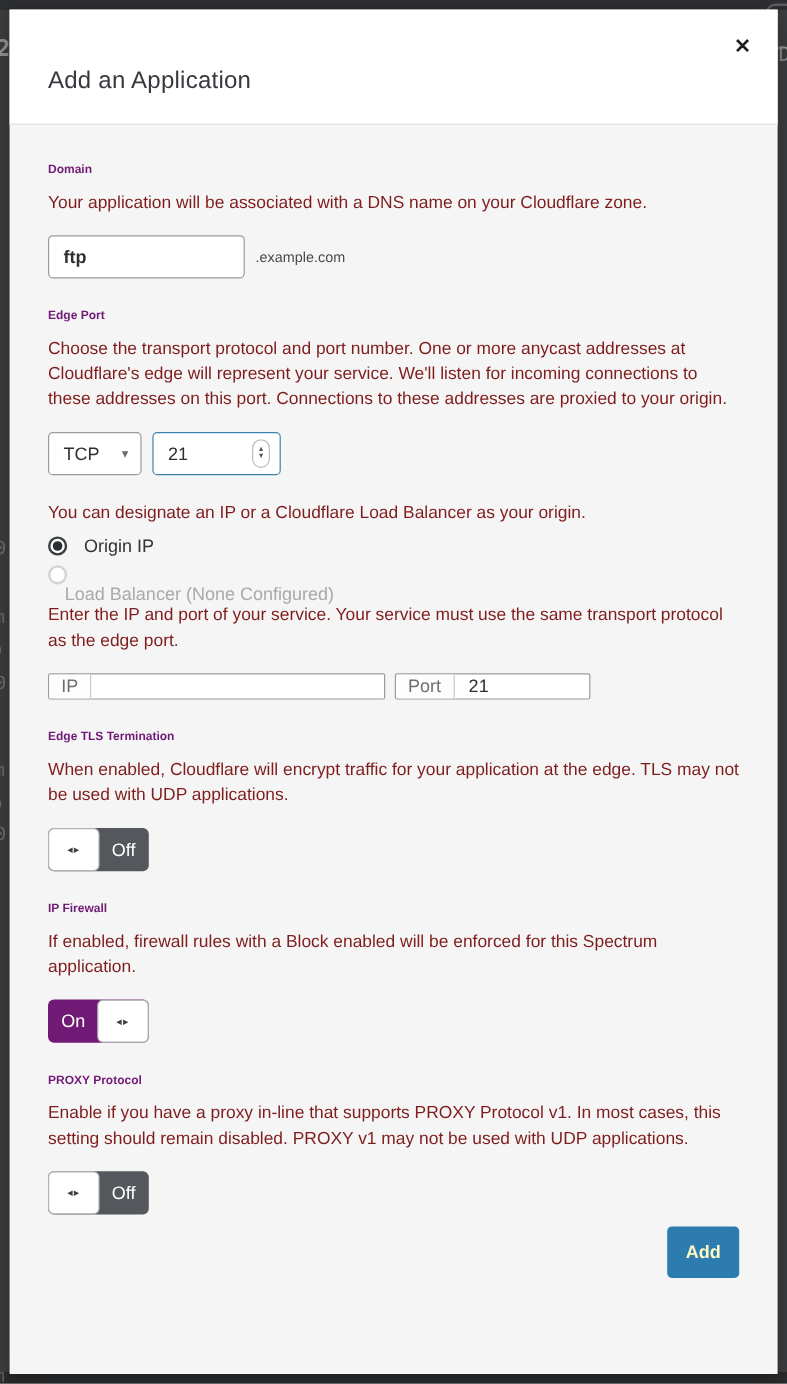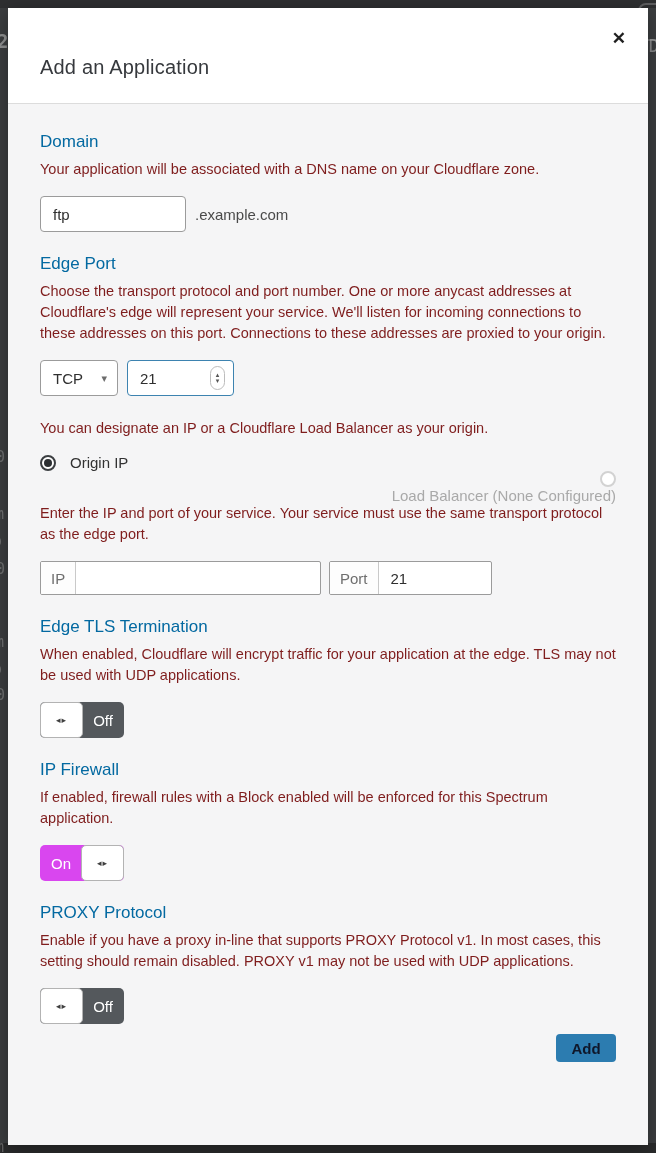--- a/index.html
+++ b/index.html
@@ -52,37 +52,37 @@
     position: absolute; top: 18px; right: 18px;
     background: none; border: none; cursor: pointer;
     font-size: 17px; font-weight: bold; color: #1f1f1f; line-height: 1;
     padding: 4px;
   }
   .modal-body { padding: 28px 32px 10px 32px; height: 1041px; overflow: hidden; }
 
   
   .section { margin-bottom: 22px; }
   .section h2 {
-    font-size: 17px; font-weight: normal; color: #0369a1;
+    font-size: 10px; font-weight: bold; color: #701a75;
     line-height: 19px; margin-bottom: 8px;
   }
   .section p {
     font-size: 14.5px; color: #7f1d1d; line-height: 21px;
     margin-bottom: 16px; max-width: 578px;
   }
   .row { display: flex; align-items: center; }
 
   
   .txt-input {
     height: 36px; background: #fff; border: 1px solid #9b9b9b; border-radius: 4px;
     font-family: "Liberation Sans", sans-serif; font-size: 15px; color: #2f2f2f;
     padding: 0 12px; outline: none;
   }
-  .domain-input { width: 146px; }
-  .suffix { font-size: 15px; color: #4a4a4a; margin-left: 9px; text-align: center; }
+  .domain-input { width: 164px; font-weight: bold; }
+  .suffix { font-size: 12px; color: #4a4a4a; margin-left: 9px; text-align: center; }
 
   .select-box {
     width: 78px; height: 36px; background: #fff; border: 1px solid #9b9b9b;
     border-radius: 4px; display: flex; align-items: center; justify-content: space-between;
     padding: 0 10px 0 12px; font-size: 15px; color: #2f2f2f; cursor: pointer;
     margin-right: 9px;
   }
   .caret { font-size: 11px; color: #6d6d6d; }
 
   .number-wrap {
@@ -96,37 +96,37 @@
     padding: 0 0 0 12px;
   }
   .stepper {
     display: flex; flex-direction: column; align-items: center; justify-content: center;
     width: 15px; height: 24px; border: 1px solid #bcbcbc; border-radius: 8px;
     color: #555; cursor: pointer; flex: none;
   }
   .stepper i { font-style: normal; font-size: 7px; line-height: 6px; }
 
   
-  .radio-row { display: flex; align-items: flex-end; height: 24px; cursor: pointer; }
+  .radio-row { display: flex; align-items: flex-start; height: 24px; cursor: pointer; }
   .radio-circle {
     width: 16px; height: 16px; border-radius: 50%; border: 2px solid #3b3e41;
     display: inline-flex; align-items: center; justify-content: center;
     background: #fff; flex: none;
   }
   .radio-circle.checked::after {
     content: ""; width: 8px; height: 8px; border-radius: 50%; background: #2c2f32;
   }
   .radio-circle.disabled { border-color: #d2d2d2; }
   .radio-label { font-size: 15px; color: #323232; margin-left: 14px; }
   .radio-row.disabled { cursor: default; flex-direction: column; }
   .radio-row.disabled .radio-label { color: #a9a9a9; }
   .radio-group { margin-bottom: 8px; }
 
   .prefix-group {
-    display: flex; align-items: center; height: 34px; background: #fff;
+    display: flex; align-items: center; height: 22px; background: #fff;
     border: 1px solid #9b9b9b; border-radius: 2px; overflow: hidden;
   }
   .prefix-group .prefix {
     padding: 0 10px; font-size: 15px; color: #6e6e6e;
     border-right: 1px solid #c9c9c9; height: 100%;
     display: flex; align-items: center; background: #fdfdfd; flex: none;
   }
   .prefix-group input {
     border: none; outline: none; background: transparent; min-width: 0;
     font-family: "Liberation Sans", sans-serif; font-size: 15px; color: #2f2f2f;
@@ -146,28 +146,28 @@
   }
   .toggle .handle {
     position: absolute; top: 0; width: 43px; height: 36px; background: #fff;
     border: 1px solid #b3b3b3; border-radius: 5px;
     display: flex; align-items: center; justify-content: center;
   }
   .toggle .arrows { font-size: 9px; color: #3f3f3f; letter-spacing: 1px; }
   .toggle.off { background: #54585c; }
   .toggle.off .state-label { right: 0; }
   .toggle.off .handle { left: 0; }
-  .toggle.on { background: #d946ef; }
+  .toggle.on { background: #701a75; }
   .toggle.on .state-label { left: 0; }
   .toggle.on .handle { right: 0; }
 
   
   .footer { display: flex; justify-content: flex-end; margin-top: 10px; }
   .add-btn {
-    min-width: 60px; height: 28px; background: #2c7cb0; color: #0f172a;
+    min-width: 60px; height: 43px; background: #2c7cb0; color: #fef9c3;
     border: none; border-radius: 4px; font-family: "Liberation Sans", sans-serif;
     font-size: 15px; font-weight: bold; cursor: pointer; padding: 0 14px;
   }
 </style>
 </head>
 <body>
 
 <div class="backdrop">
   <span class="frag f0">2</span>
   <span class="frag f1">0</span>

